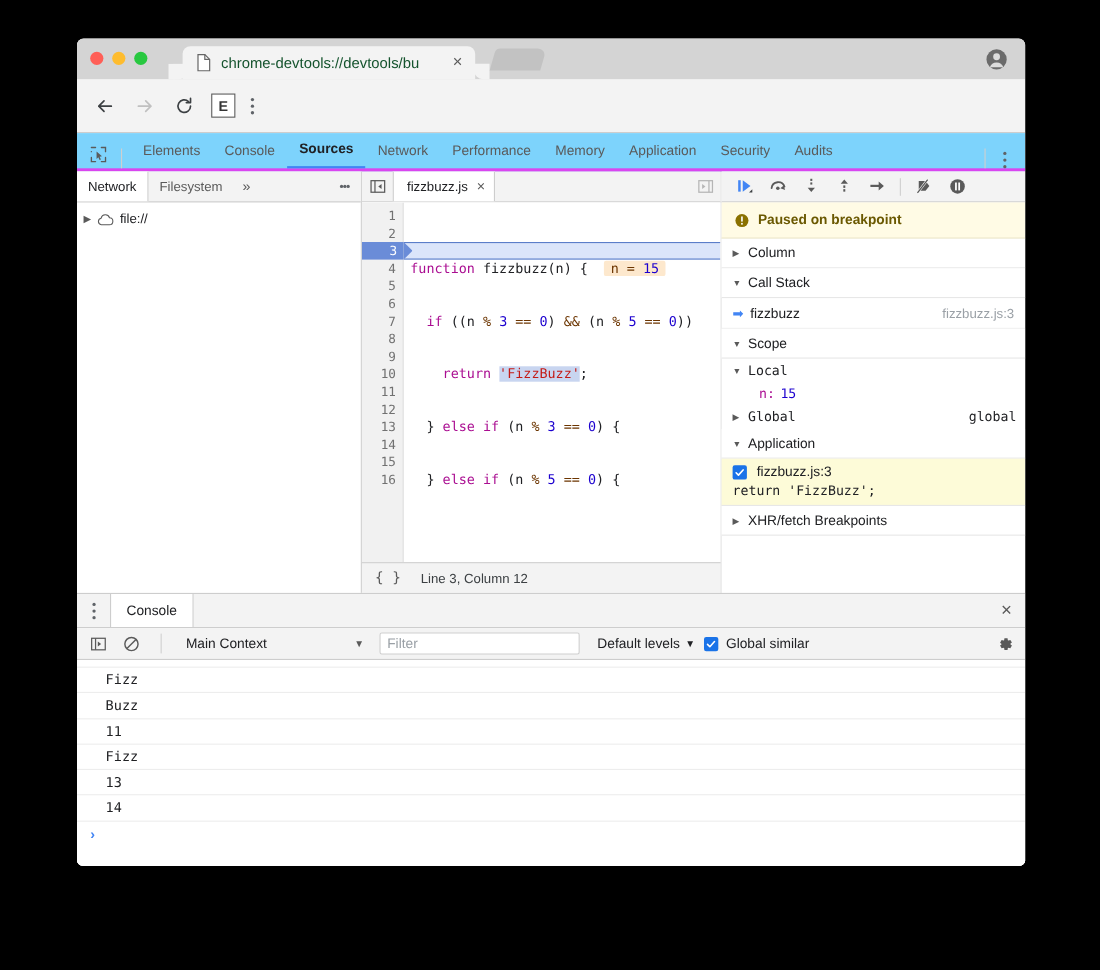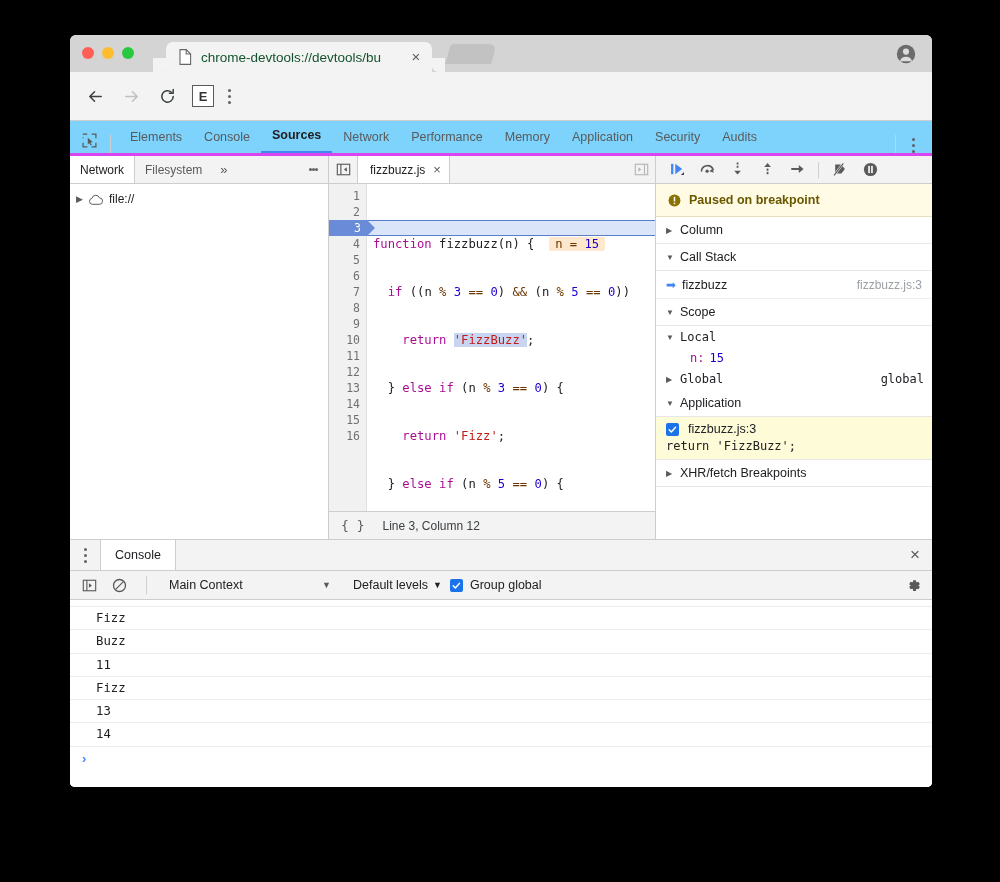--- a/index.html
+++ b/index.html
@@ -678,21 +678,20 @@
               <div class="ln">14</div>
               <div class="ln">15</div>
               <div class="ln">16</div>
           </div>
           <div class="code">
             <div class="brk-line-hl" style="top:36px;"></div>
             <div class="ln"><span class="kw">function</span> <span class="var">fizzbuzz</span>(<span class="var">n</span>) {  <span class="inline-hint">n = <span class="ival">15</span></span></div>
             <div class="ln">  <span class="kw">if</span> ((<span class="var">n</span> <span class="op">%</span> <span class="num">3</span> <span class="op">==</span> <span class="num">0</span>) <span class="op">&amp;&amp;</span> (<span class="var">n</span> <span class="op">%</span> <span class="num">5</span> <span class="op">==</span> <span class="num">0</span>))</div>
             <div class="ln">    <span class="kw">return</span> <span class="str sel-tok">'FizzBuzz'</span>;</div>
             <div class="ln">  } <span class="kw">else</span> <span class="kw">if</span> (<span class="var">n</span> <span class="op">%</span> <span class="num">3</span> <span class="op">==</span> <span class="num">0</span>) {</div>
-            <div class="ln">    <span class="kw">return</span> <span class="str">'Fizz'</span>;</div>
             <div class="ln">  } <span class="kw">else</span> <span class="kw">if</span> (<span class="var">n</span> <span class="op">%</span> <span class="num">5</span> <span class="op">==</span> <span class="num">0</span>) {</div>
             
             
             
             
             
             
             
             
             
@@ -851,31 +850,32 @@
           <svg viewBox="0 0 16 16" width="15" height="15">
               <circle cx="8" cy="8" r="6.4" fill="none" stroke="currentColor" stroke-width="1.4"></circle>
               <line x1="3.6" y1="12.4" x2="12.4" y2="3.6" stroke="currentColor" stroke-width="1.4"></line>
             </svg>
         </span>
         <span class="vsep"></span>
         <span class="ctx-select">
           <span>Main Context</span>
           <span class="caret">▼</span>
         </span>
+        <input class="filter-input" type="text" placeholder="Filter" style="">
         <span class="levels">
           <span>Default levels</span>
           <span style="font-size:9px">▼</span>
         </span>
         <span class="grp">
           <span class="grp-check">
             <svg viewBox="0 0 13 13" width="11" height="11">
                 <path d="M2.6 6.8l2.5 2.6 5-5.6" fill="none" stroke="#fff" stroke-width="1.7" stroke-linecap="round" stroke-linejoin="round"></path>
               </svg>
           </span>
-          <span>Group global</span>
+          <span>Global similar</span>
         </span>
         <span class="gear">
           <svg viewBox="0 0 18 18" width="17" height="17">
               <path d="M9 6.1A2.9 2.9 0 1 0 9 11.9 2.9 2.9 0 0 0 9 6.1m6.8 4.3l-1.5-1.2a5.6 5.6 0 0 0 0-0.4l1.5-1.2-1.5-2.6-1.8.6a5.6 5.6 0 0 0-.6-.35L11.6 3.4H8.6L8.3 5.3a5.6 5.6 0 0 0-.6.35l-1.8-.6-1.5 2.6 1.5 1.2a5.6 5.6 0 0 0 0 .4l-1.5 1.2 1.5 2.6 1.8-.6a5.6 5.6 0 0 0 .6.35l.3 1.9h3l.3-1.9a5.6 5.6 0 0 0 .6-.35l1.8.6z" fill="currentColor"></path>
             </svg>
         </span>
       </div>
 
       <div class="console-out">
         <div class="con-row clipped"></div>

